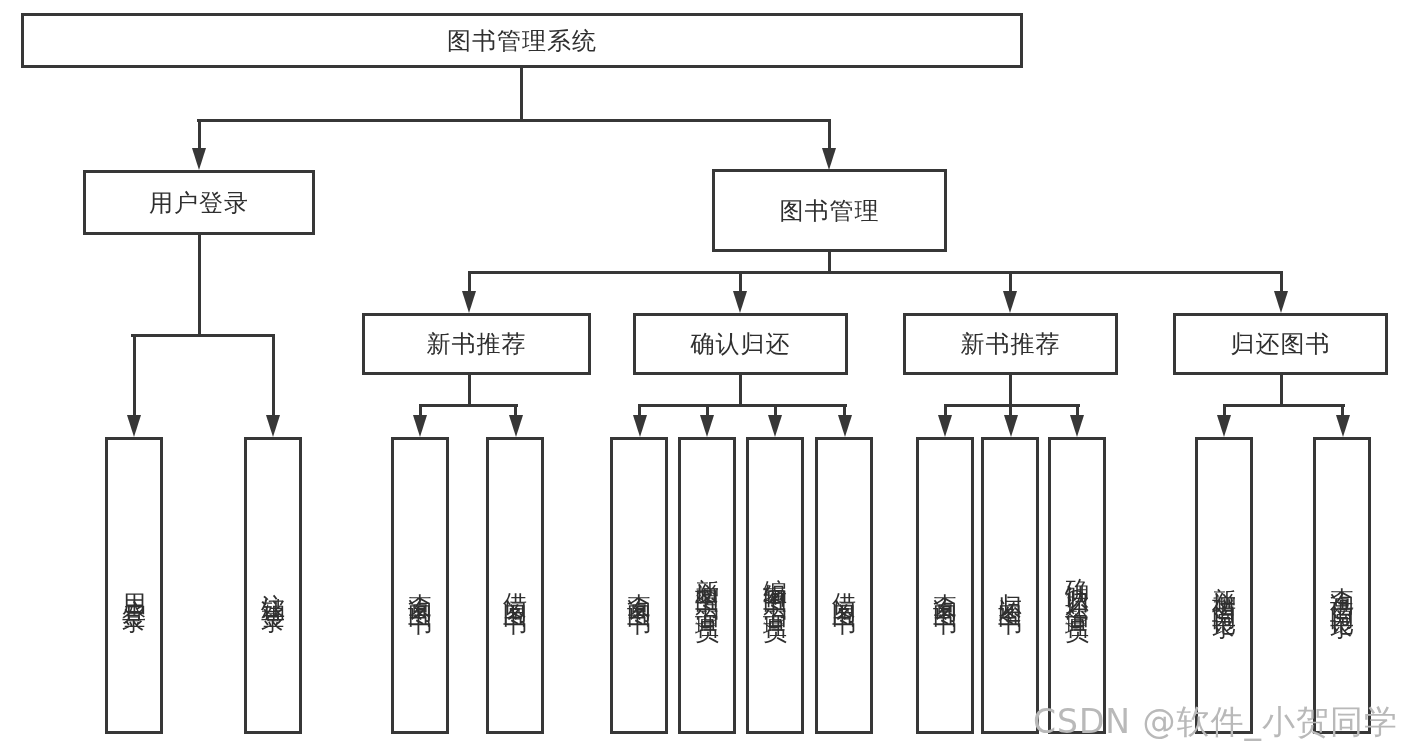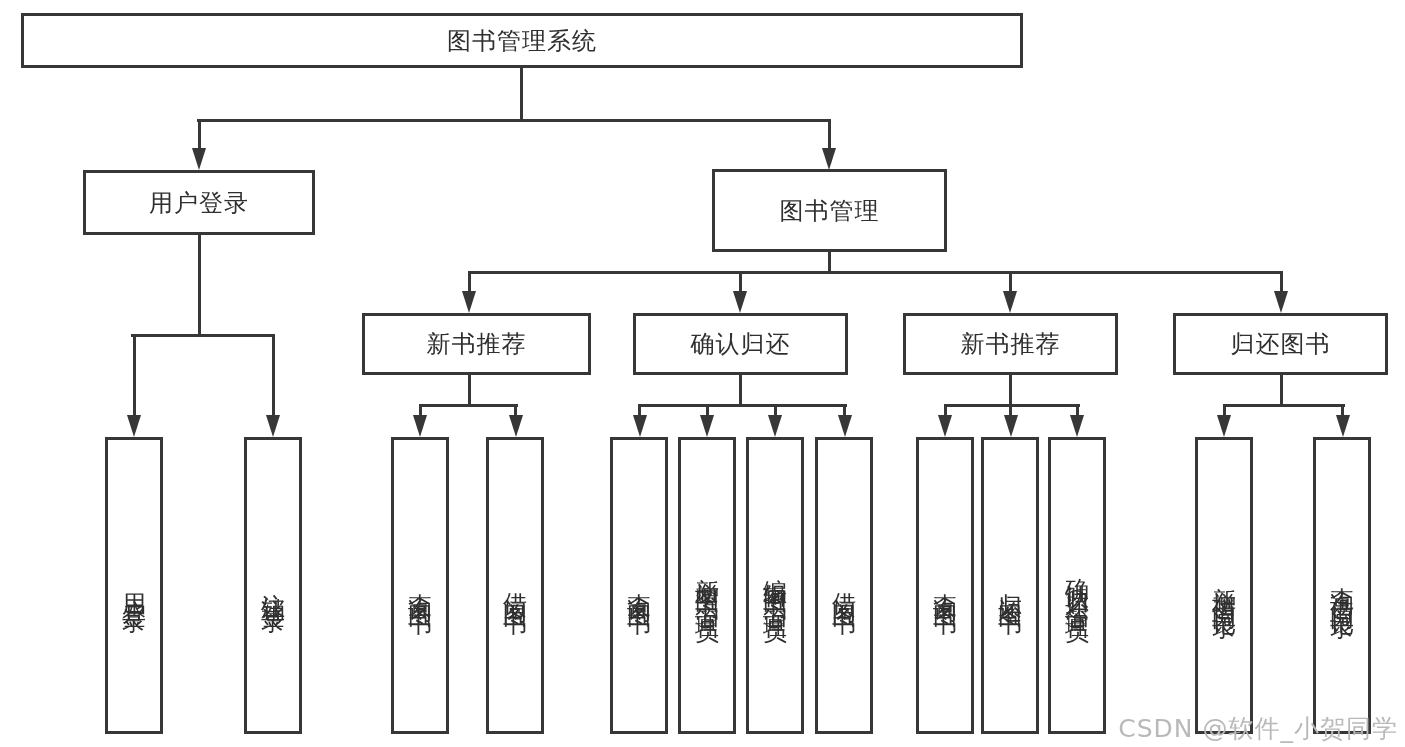--- a/index.html
+++ b/index.html
@@ -18,21 +18,21 @@
   .line { position:absolute; background:#373737; }
   .v { width:3px; }
   .h { height:3px; }
   .arrow {
     position:absolute; width:0; height:0;
     border-left:7px solid transparent; border-right:7px solid transparent;
     border-top:22px solid #373737;
   }
   .watermark {
     position:absolute; right:7px; bottom:2px;
-    color:#b9b9b9; font-size:25px; letter-spacing:1px; white-space:nowrap;margin-top:42px;
+    color:#b9b9b9; font-size:33px; letter-spacing:1px; white-space:nowrap;margin-top:42px;
   }
 </style>
 </head>
 <body>
 
 <div class="canvas">
 
   <div class="line v" style="left:520px;top:68px;height:53px"></div>
   <div class="line h" style="left:197px;top:119px;width:634px"></div>
   <div class="line v" style="left:198px;top:119px;height:33px"></div>

